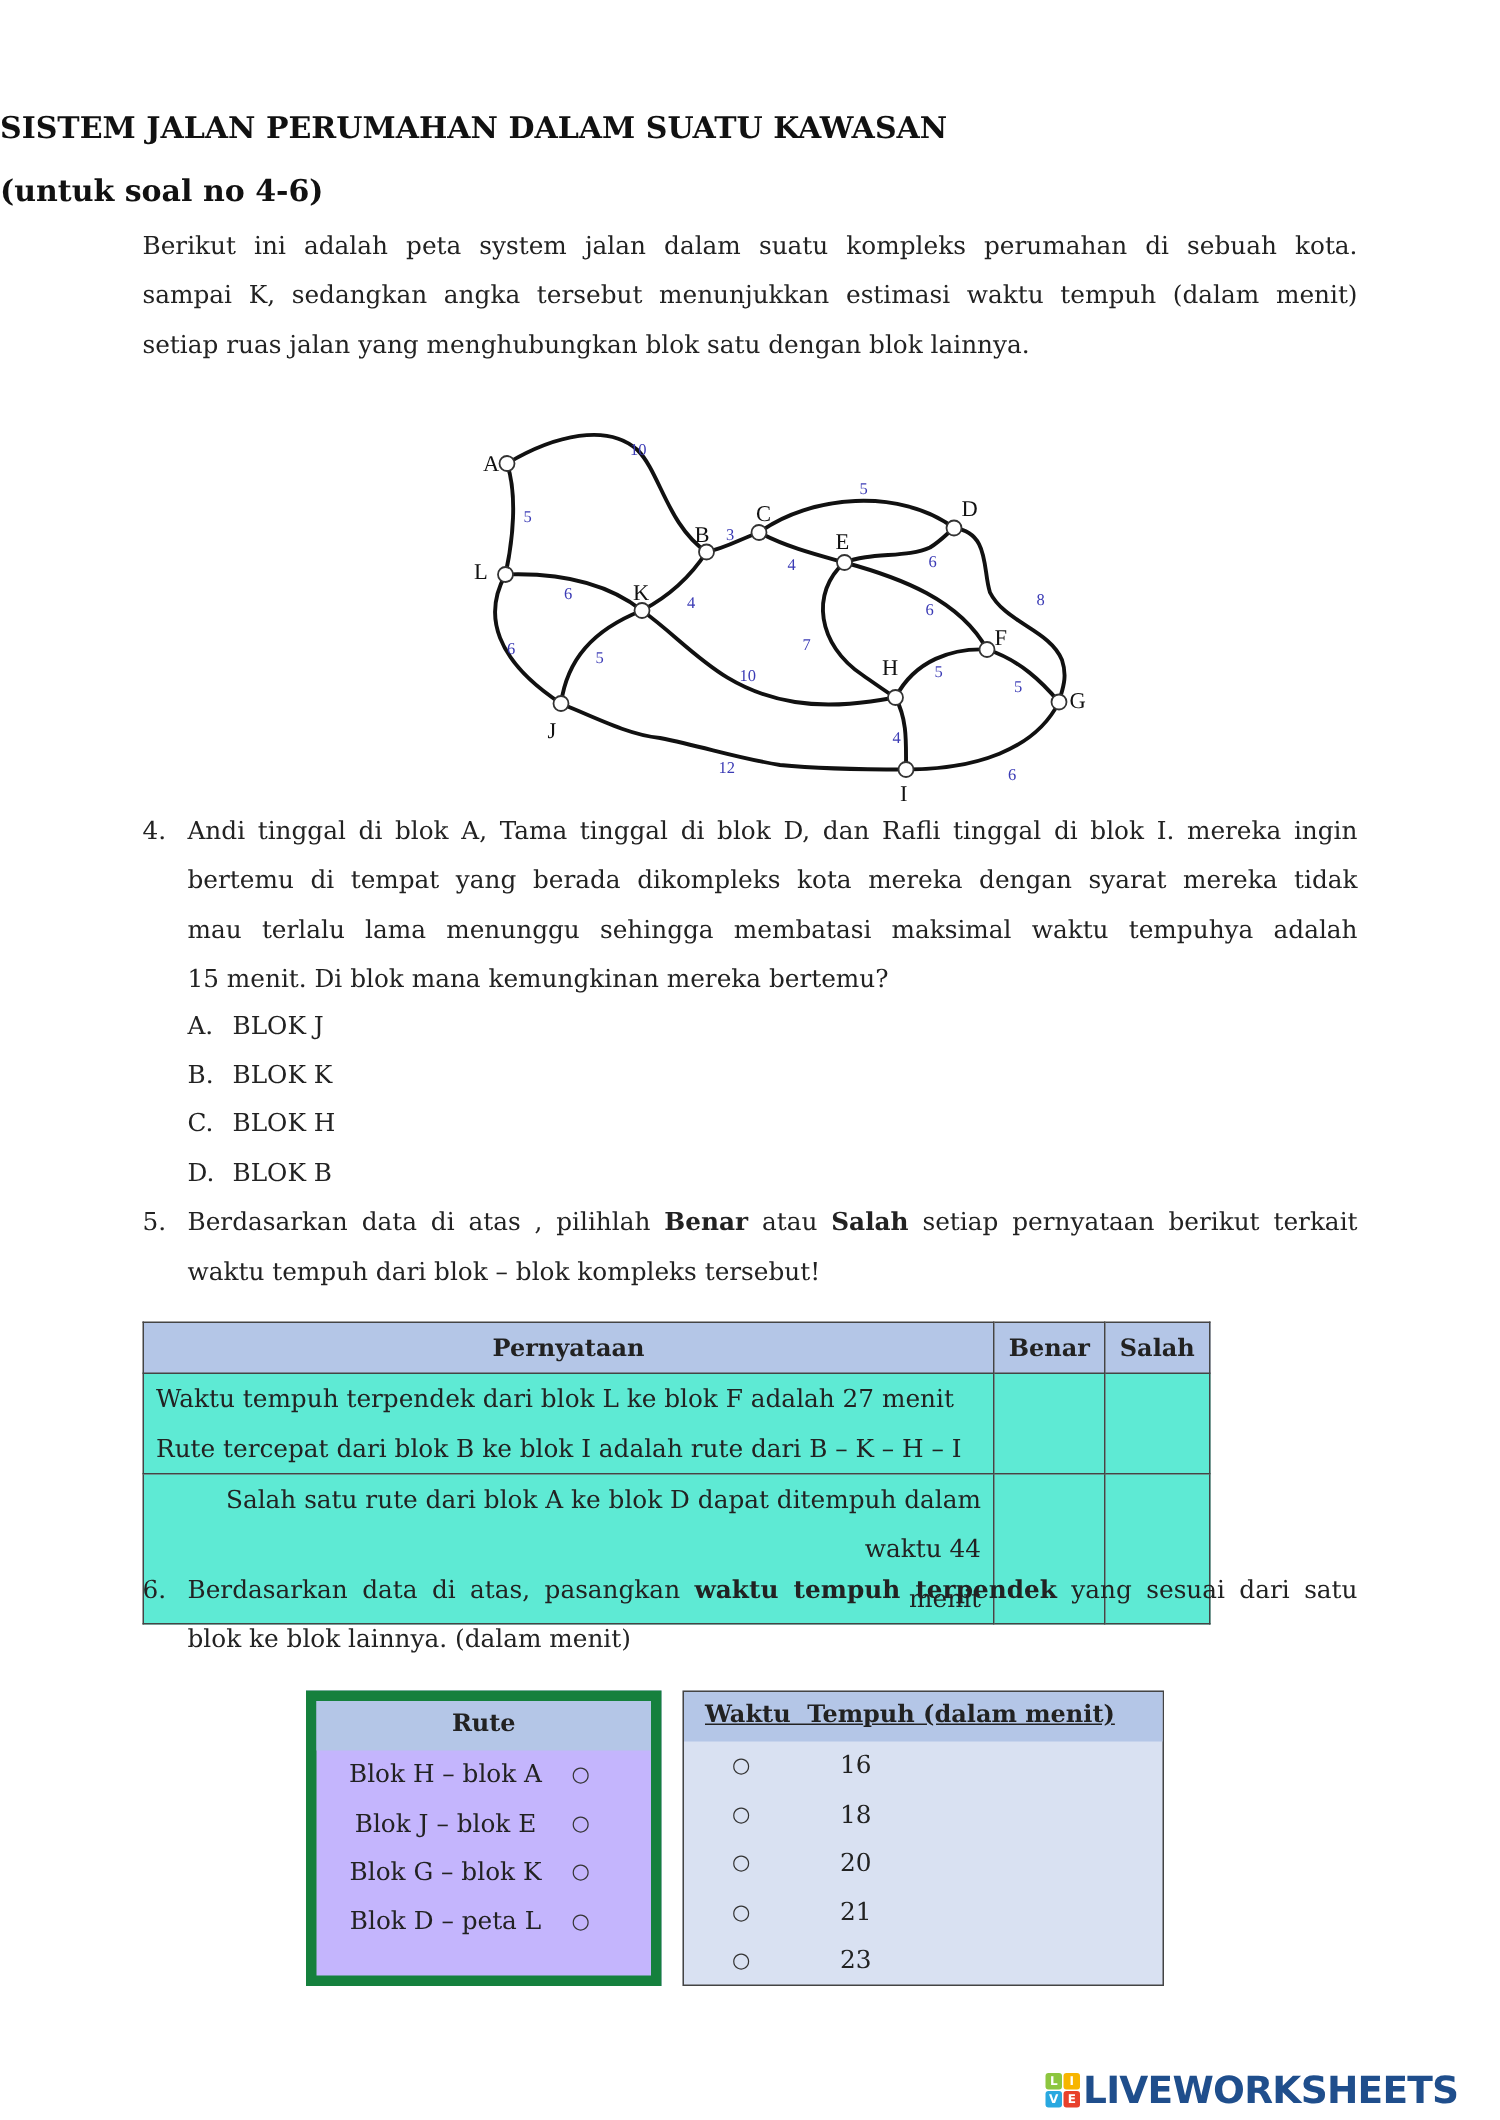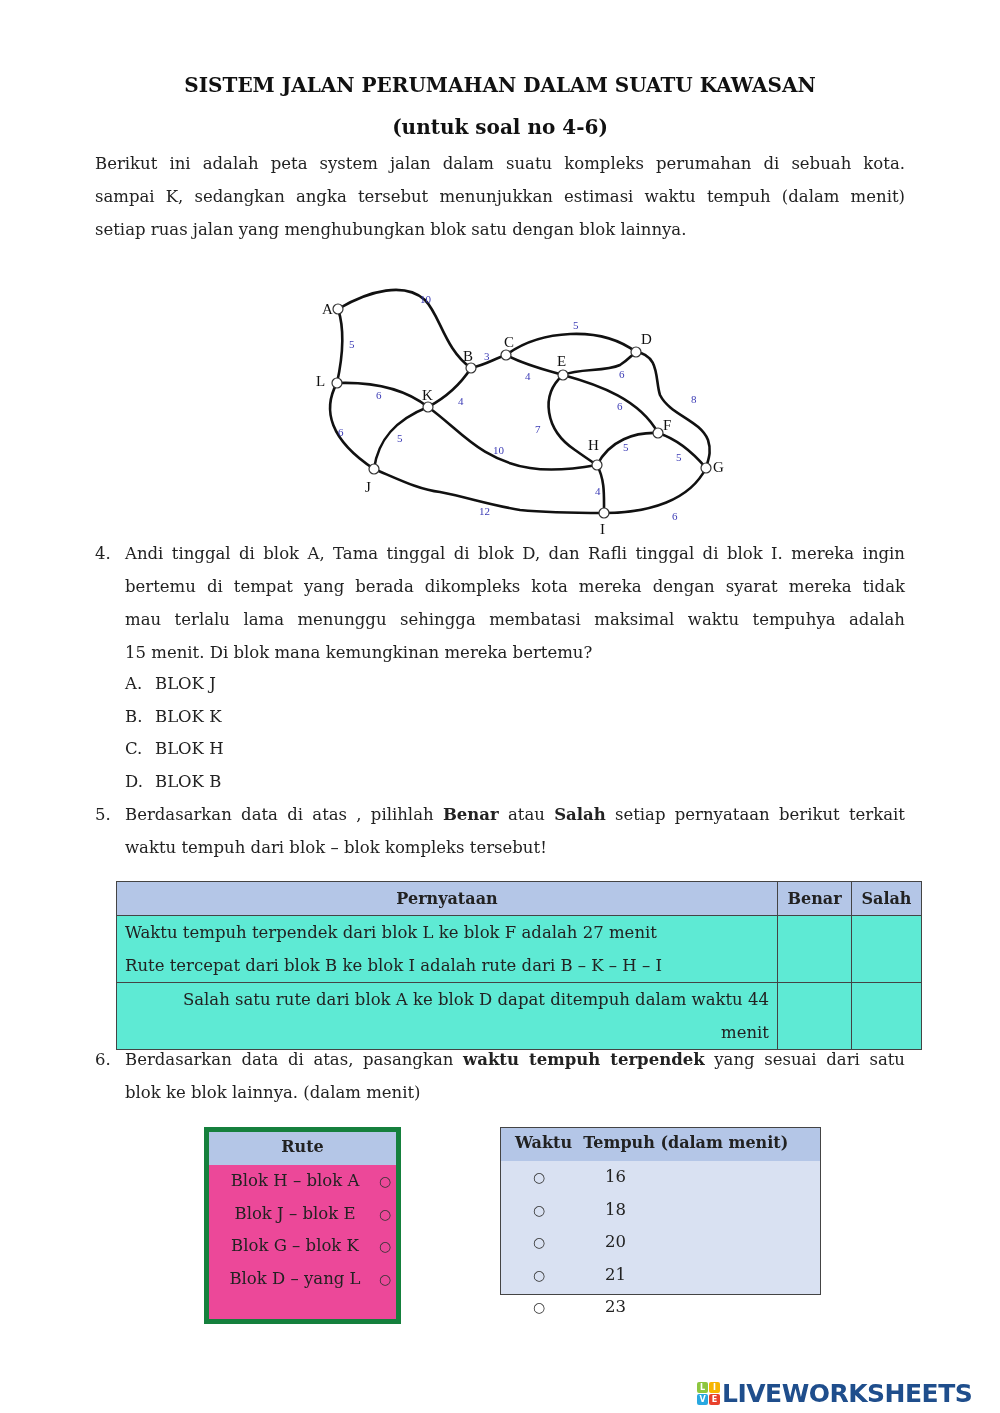--- a/index.html
+++ b/index.html
@@ -1,38 +1,38 @@
 <!DOCTYPE html>
 <html><head>
 <meta charset="utf-8">
 <style>
   * { box-sizing: border-box; margin: 0; padding: 0; }
   html, body { width: 1000px; height: 1413px; background: #ffffff; }
   body { position: relative; font-family: "DejaVu Serif", "Liberation Serif", serif; color: #222; overflow: hidden; }
-  .title { position: absolute; left: 0; width: 1000px; text-align: center; font-weight: bold; font-size: 20px; color: #111; }
+  .title { position: absolute; left: 0; width: 1000px; font-weight: bold; font-size: 20px; color: #111; }
   .t1 { top: 73px; }
   .t2 { top: 115px; font-size: 20px; }
   .para { position: absolute; left: 95px; width: 810px; font-size: 16.5px; line-height: 33px; text-align: justify; }
   .para .line { display: block; height: 33px; white-space: nowrap; }
   .justify { text-align: justify; text-align-last: justify; white-space: normal !important; }
   .diagram { position: absolute; left: 300px; top: 280px; width: 440px; height: 260px; }
   .q { position: absolute; left: 95px; width: 810px; font-size: 16.5px; line-height: 33px; }
   .q .num { position: absolute; left: 0; top: 0; }
   .q .body { margin-left: 30px; }
   .q .body .line { display: block; height: 33px; white-space: nowrap; }
   .opts { position: absolute; left: 125px; font-size: 16.5px; }
   .opt { height: 32.5px; line-height: 32.5px; white-space: nowrap; }
   .opt .letter { display: inline-block; width: 30px; }
-  table.tf { position: absolute; left: 95px; top: 881px; width: 806px; border-collapse: collapse; font-size: 16.5px; margin-left: 21px; }
+  table.tf { position: absolute; left: 95px; top: 881px; width: 712px; border-collapse: collapse; font-size: 16.5px; }
   table.tf th { background: #b4c6e7; height: 34px; font-weight: bold; border: 1px solid #444; font-size: 16px; }
   table.tf td { background: #5eead4; border: 1px solid #444; vertical-align: top; padding: 0 8px; line-height: 33px; }
   table.tf td.cell { width: 74px; padding: 0; }
   table.tf td.cell2 { width: 70px; padding: 0; }
-  .match-left { position: absolute; left: 204px; top: 1127px; width: 197px; height: 197px; border: 5px solid #15803d; background: #ec4899; }
-  .match-right { position: absolute; left: 500px; top: 1127px; width: 321px; height: 168px; border: 1px solid #444; background: #d9e1f2; }
+  .match-left { position: absolute; left: 204px; top: 1127px; width: 237px; height: 197px; border: 7px solid #15803d; background: #c4b5fd; }
+  .match-right { position: absolute; left: 455px; top: 1127px; width: 321px; height: 197px; border: 1px solid #444; background: #d9e1f2; text-decoration: underline; }
   .mhead { height: 33px; background: #b4c6e7; font-weight: bold; font-size: 16px; line-height: 30px; text-align: center; }
   .mrow { height: 32.5px; line-height: 32.5px; font-size: 16.5px; white-space: nowrap; position: relative; }
   .match-left .mrow .lbl { position: absolute; left: 10px; width: 152px; text-align: center; }
   .match-left .mrow .dot { position: absolute; left: 170px; }
   .match-right .mhead { text-align: left; padding-left: 14px; }
   .match-right .mrow .dot { position: absolute; left: 32px; }
   .match-right .mrow .val { position: absolute; left: 104px; }
   .dot { font-size: 14px; color: #333; cursor: pointer; }
   .brand { position: absolute; left: 697px; top: 1378px; height: 30px; display: flex; align-items: center; }
   .logo-grid { display: grid; grid-template-columns: 11px 11px; grid-template-rows: 11px 11px; gap: 1px; margin-right: 2px; }
@@ -209,21 +209,21 @@
     </div>
   <div class="mrow">
       <span class="lbl">Blok J – blok E</span>
       <span class="dot">○</span>
     </div>
   <div class="mrow">
       <span class="lbl">Blok G – blok K</span>
       <span class="dot">○</span>
     </div>
   <div class="mrow">
-      <span class="lbl">Blok D – yang L</span>
+      <span class="lbl">Blok D – peta L</span>
       <span class="dot">○</span>
     </div>
 </div>
 
 <div class="match-right">
   <div class="mhead" style="white-space:pre;">Waktu  Tempuh (dalam menit)</div>
   <div class="mrow">
       <span class="dot">○</span>
       <span class="val">16</span>
     </div>

